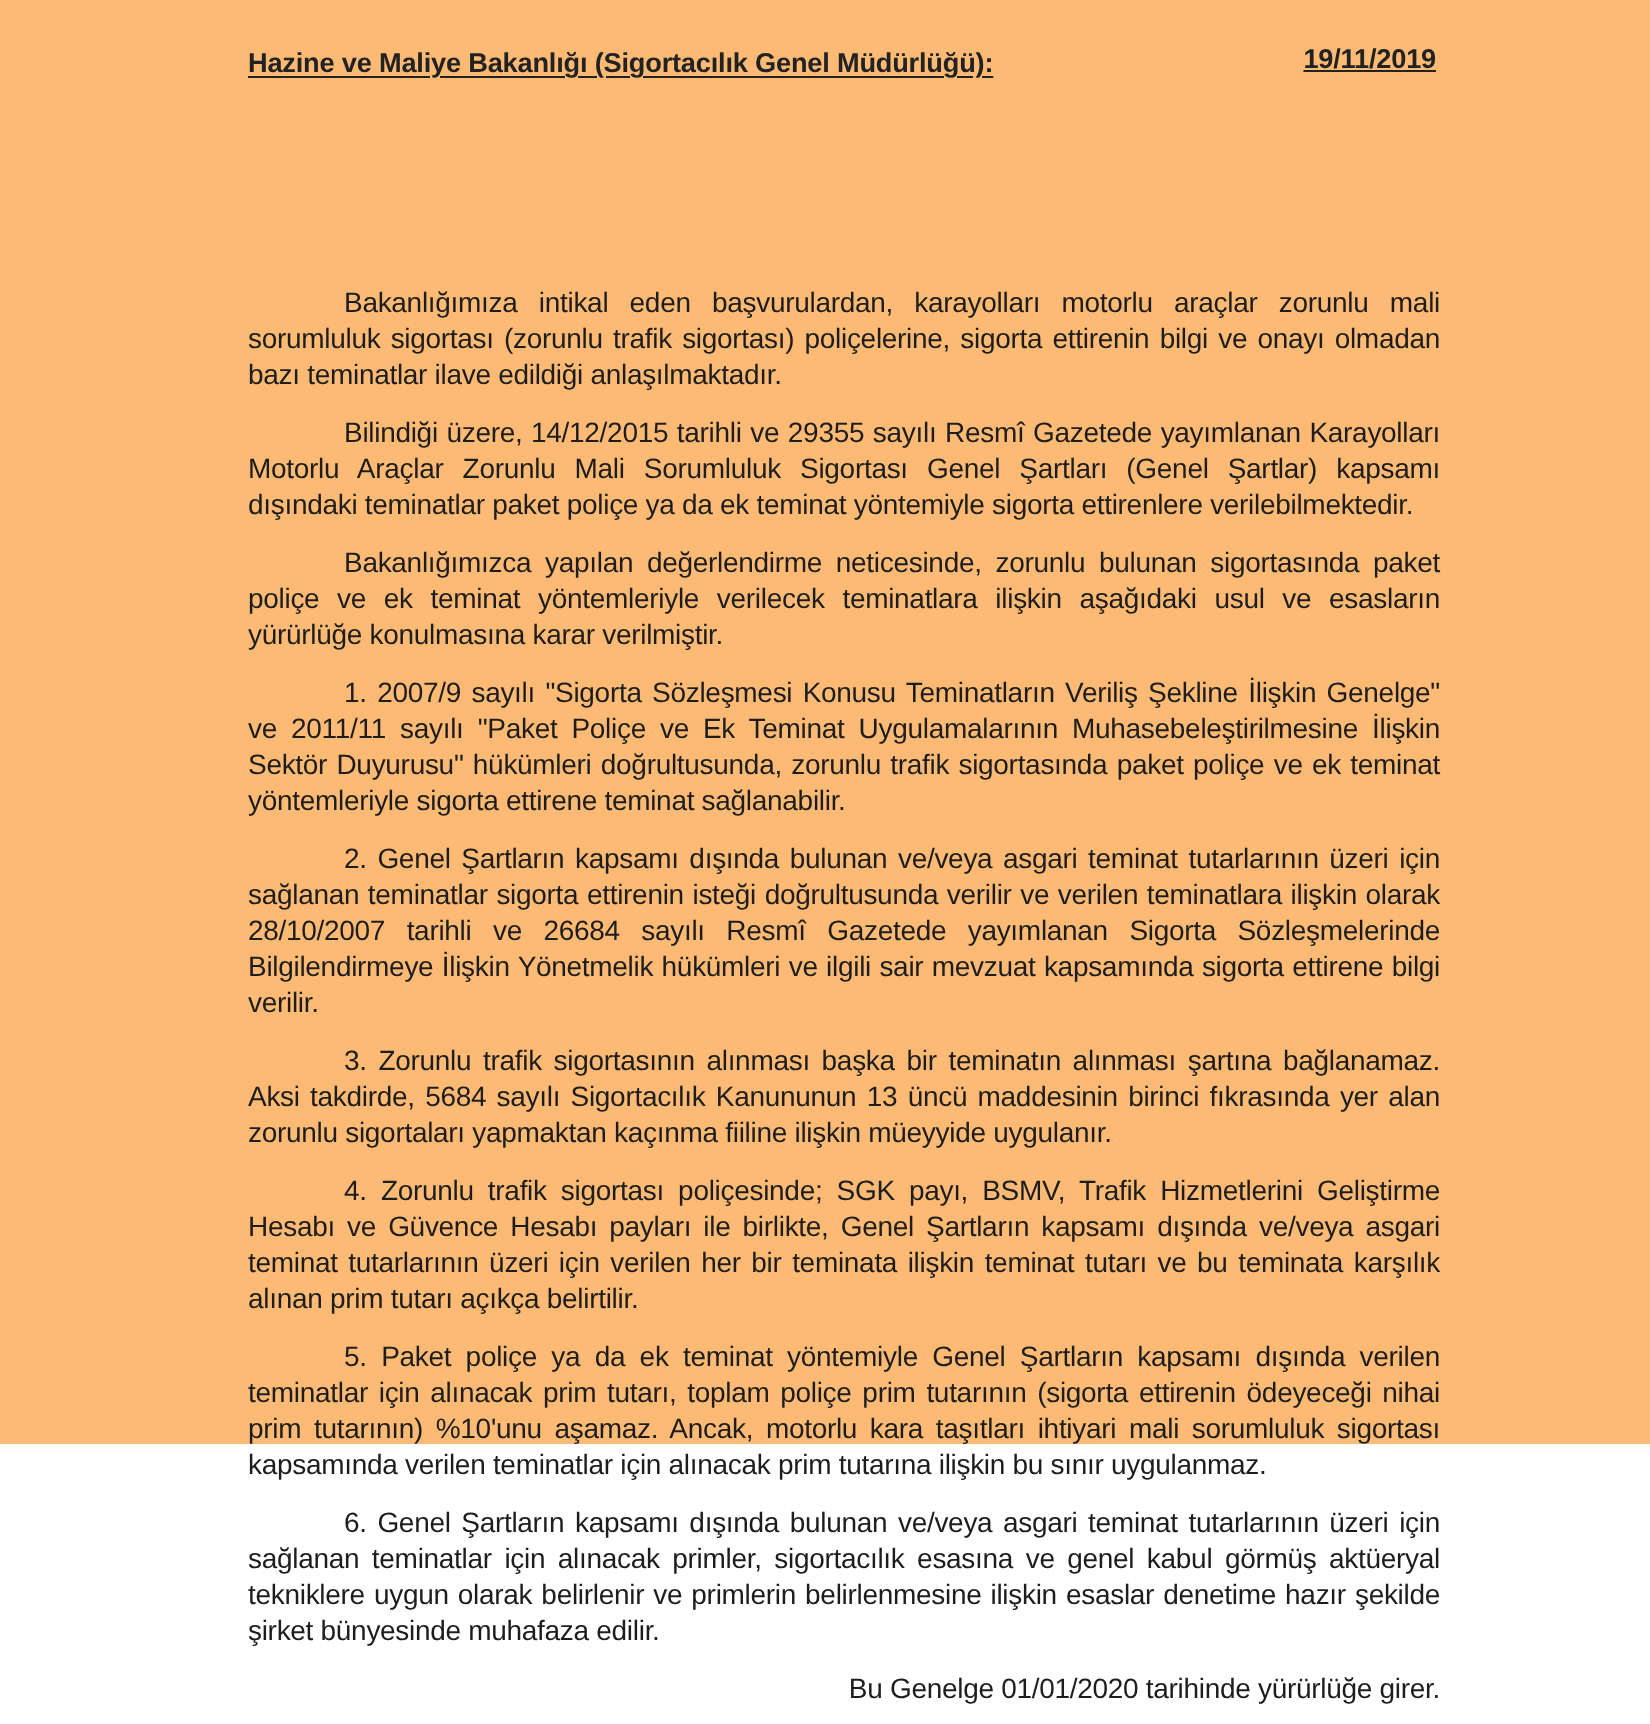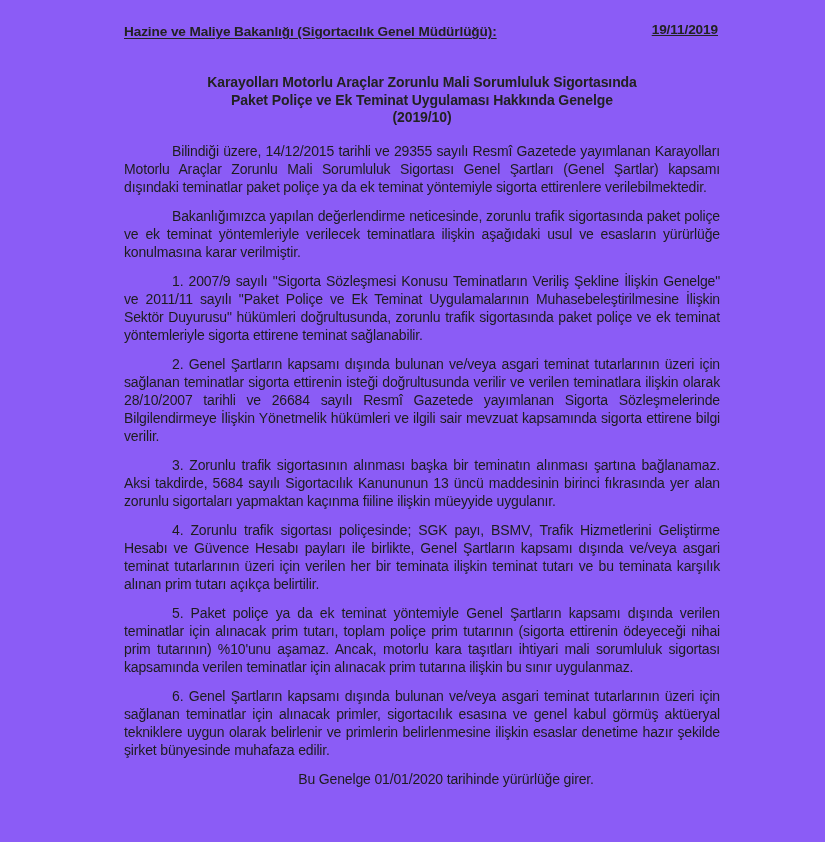--- a/index.html
+++ b/index.html
@@ -12,22 +12,22 @@
       height: 862px;
       overflow: hidden;
       position: relative;
       font-family: "Liberation Sans", sans-serif;
       color: #1a1a1a;
     }
     .page {
       position: absolute;
       left: 0; top: 0;
       width: 825px;
-      height: 842px;
-      background: #8b5cf6;
+      height: 722px;
+      background: #fdba74;
     }
     .header {
       position: absolute;
       top: 24px;
       left: 124px;
       width: 596px;
       height: 20px;
       font-weight: bold;
       font-size: 13.6px;
       letter-spacing: -0.1px;
@@ -69,42 +69,38 @@
       line-height: 18px;
       color: #1d1d1d;
       letter-spacing: -0.15px;
     }
     .para {
       margin: 0 0 11px 0;
       text-align: justify;
       text-indent: 48px;
     }
     .para.last-only {
-      text-align: center;
+      text-align: right;
     }
   </style>
 </head>
 <body>
 
 <div class="page">
 
   <div class="header">
     <span class="issuer">Hazine ve Maliye Bakanlığı (Sigortacılık Genel Müdürlüğü):</span>
     <span class="date">19/11/2019</span>
   </div>
 
-  <div class="title-block">
-    <div>Karayolları Motorlu Araçlar Zorunlu Mali Sorumluluk Sigortasında</div>
-    <div>Paket Poliçe ve Ek Teminat Uygulaması Hakkında Genelge</div>
-    <div>(2019/10)</div>
-  </div>
 
   <div class="body">
+    <p class="para">Bakanlığımıza intikal eden başvurulardan, karayolları motorlu araçlar zorunlu mali sorumluluk sigortası (zorunlu trafik sigortası) poliçelerine, sigorta ettirenin bilgi ve onayı olmadan bazı teminatlar ilave edildiği anlaşılmaktadır.</p>
     <p class="para">Bilindiği üzere, 14/12/2015 tarihli ve 29355 sayılı Resmî Gazetede yayımlanan Karayolları Motorlu Araçlar Zorunlu Mali Sorumluluk Sigortası Genel Şartları (Genel Şartlar) kapsamı dışındaki teminatlar paket poliçe ya da ek teminat yöntemiyle sigorta ettirenlere verilebilmektedir.</p>
-    <p class="para">Bakanlığımızca yapılan değerlendirme neticesinde, zorunlu trafik sigortasında paket poliçe ve ek teminat yöntemleriyle verilecek teminatlara ilişkin aşağıdaki usul ve esasların yürürlüğe konulmasına karar verilmiştir.</p>
+    <p class="para">Bakanlığımızca yapılan değerlendirme neticesinde, zorunlu bulunan sigortasında paket poliçe ve ek teminat yöntemleriyle verilecek teminatlara ilişkin aşağıdaki usul ve esasların yürürlüğe konulmasına karar verilmiştir.</p>
     <p class="para">1. 2007/9 sayılı "Sigorta Sözleşmesi Konusu Teminatların Veriliş Şekline İlişkin Genelge" ve 2011/11 sayılı "Paket Poliçe ve Ek Teminat Uygulamalarının Muhasebeleştirilmesine İlişkin Sektör Duyurusu" hükümleri doğrultusunda, zorunlu trafik sigortasında paket poliçe ve ek teminat yöntemleriyle sigorta ettirene teminat sağlanabilir.</p>
     <p class="para">2. Genel Şartların kapsamı dışında bulunan ve/veya asgari teminat tutarlarının üzeri için sağlanan teminatlar sigorta ettirenin isteği doğrultusunda verilir ve verilen teminatlara ilişkin olarak 28/10/2007 tarihli ve 26684 sayılı Resmî Gazetede yayımlanan Sigorta Sözleşmelerinde Bilgilendirmeye İlişkin Yönetmelik hükümleri ve ilgili sair mevzuat kapsamında sigorta ettirene bilgi verilir.</p>
     <p class="para">3. Zorunlu trafik sigortasının alınması başka bir teminatın alınması şartına bağlanamaz. Aksi takdirde, 5684 sayılı Sigortacılık Kanununun 13 üncü maddesinin birinci fıkrasında yer alan zorunlu sigortaları yapmaktan kaçınma fiiline ilişkin müeyyide uygulanır.</p>
     <p class="para">4. Zorunlu trafik sigortası poliçesinde; SGK payı, BSMV, Trafik Hizmetlerini Geliştirme Hesabı ve Güvence Hesabı payları ile birlikte, Genel Şartların kapsamı dışında ve/veya asgari teminat tutarlarının üzeri için verilen her bir teminata ilişkin teminat tutarı ve bu teminata karşılık alınan prim tutarı açıkça belirtilir.</p>
     <p class="para">5. Paket poliçe ya da ek teminat yöntemiyle Genel Şartların kapsamı dışında verilen teminatlar için alınacak prim tutarı, toplam poliçe prim tutarının (sigorta ettirenin ödeyeceği nihai prim tutarının) %10'unu aşamaz. Ancak, motorlu kara taşıtları ihtiyari mali sorumluluk sigortası kapsamında verilen teminatlar için alınacak prim tutarına ilişkin bu sınır uygulanmaz.</p>
     <p class="para">6. Genel Şartların kapsamı dışında bulunan ve/veya asgari teminat tutarlarının üzeri için sağlanan teminatlar için alınacak primler, sigortacılık esasına ve genel kabul görmüş aktüeryal tekniklere uygun olarak belirlenir ve primlerin belirlenmesine ilişkin esaslar denetime hazır şekilde şirket bünyesinde muhafaza edilir.</p>
     <p class="para last-only">Bu Genelge 01/01/2020 tarihinde yürürlüğe girer.</p>
   </div>
 
 </div>

